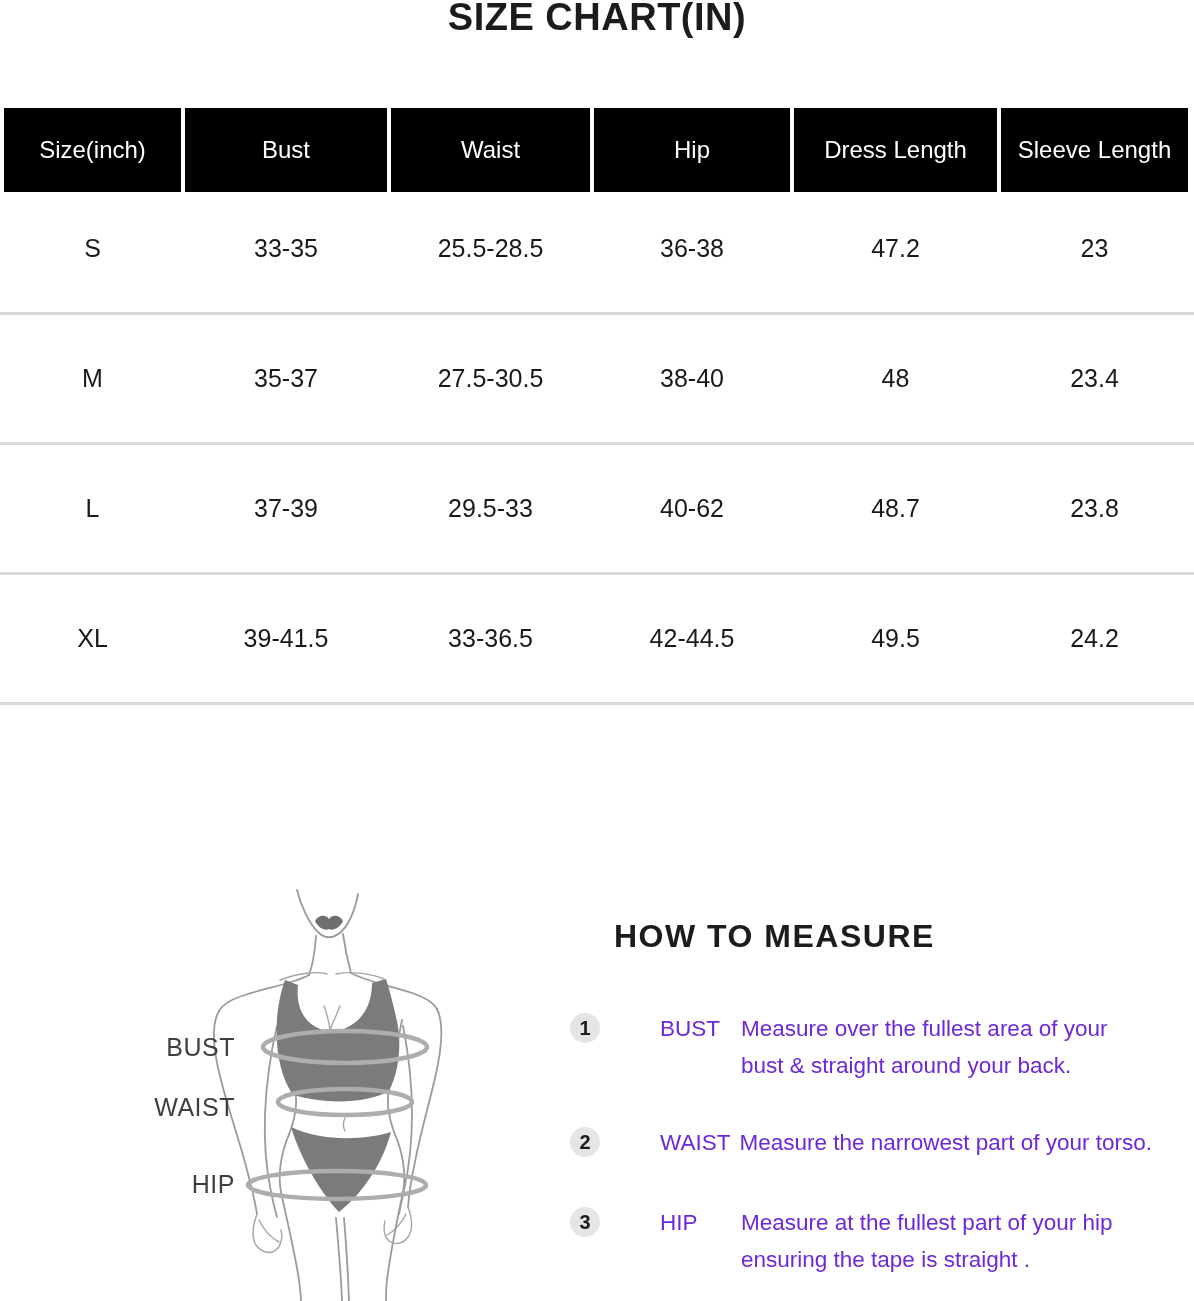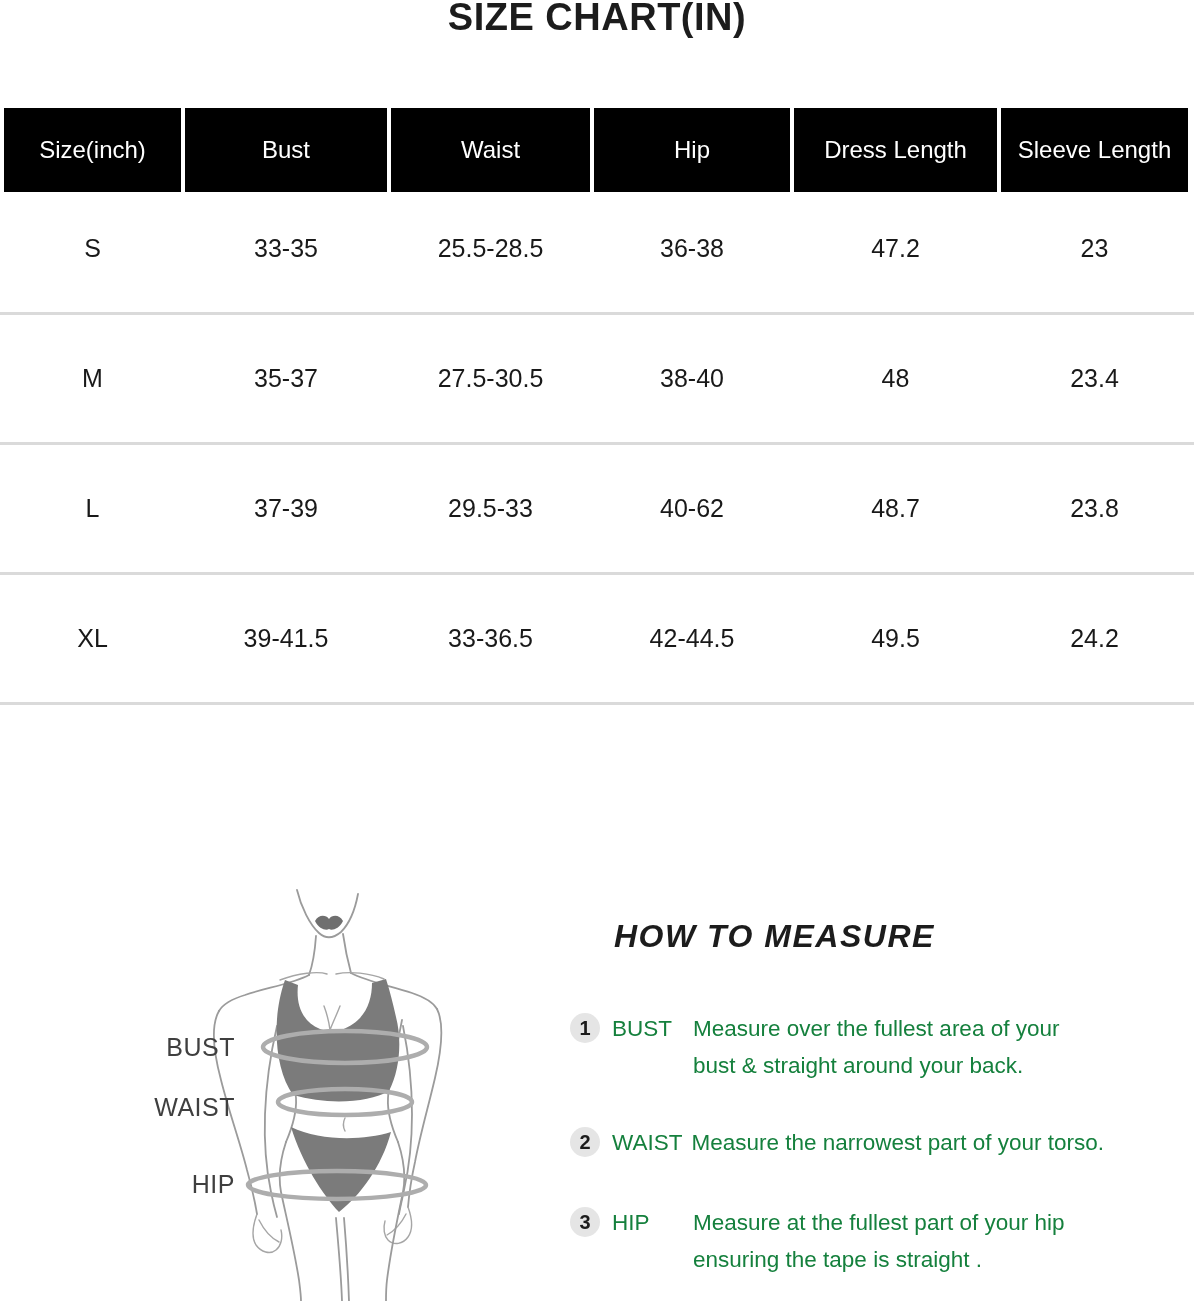--- a/index.html
+++ b/index.html
@@ -61,37 +61,36 @@
     font-size:25px;color:#3f3f3f;letter-spacing:0.5px;
   }
   .fig-label.bust{top:1033px;}
   .fig-label.waist{top:1093px;}
   .fig-label.hip{top:1170px;}
   
   .howto-title{
     position:absolute;left:614px;top:918px;
     font-size:32px;font-weight:700;color:#1c1c1c;
     letter-spacing:1.5px;
-    font-style:italic;
   }
   .step{
     position:absolute;left:570px;
     display:flex;align-items:flex-start;
   }
   .step1{top:1010px;}
   .step2{top:1124px;}
   .step3{top:1204px;}
   .step-num{
     flex:none;width:30px;height:30px;margin-top:3px;margin-right:12px;
     border-radius:50%;
     background:#e5e5e5;color:#1c1c1c;
     font-size:20px;font-weight:700;
     display:flex;align-items:center;justify-content:center;
   }
-  .step-body{font-size:22.5px;line-height:37px;color:#15803d;}
+  .step-body{font-size:22.5px;line-height:37px;color:#6d28d9;margin-left:48px;}
   .step-label.fixed{display:inline-block;width:81px;vertical-align:top;}
   .step-label.inline{margin-right:9px;}
   .step-text{display:inline-block;vertical-align:top;}
 </style>
 </head>
 <body>
 
 <div class="page">
 
   <div class="page-title">SIZE CHART(IN)</div>

